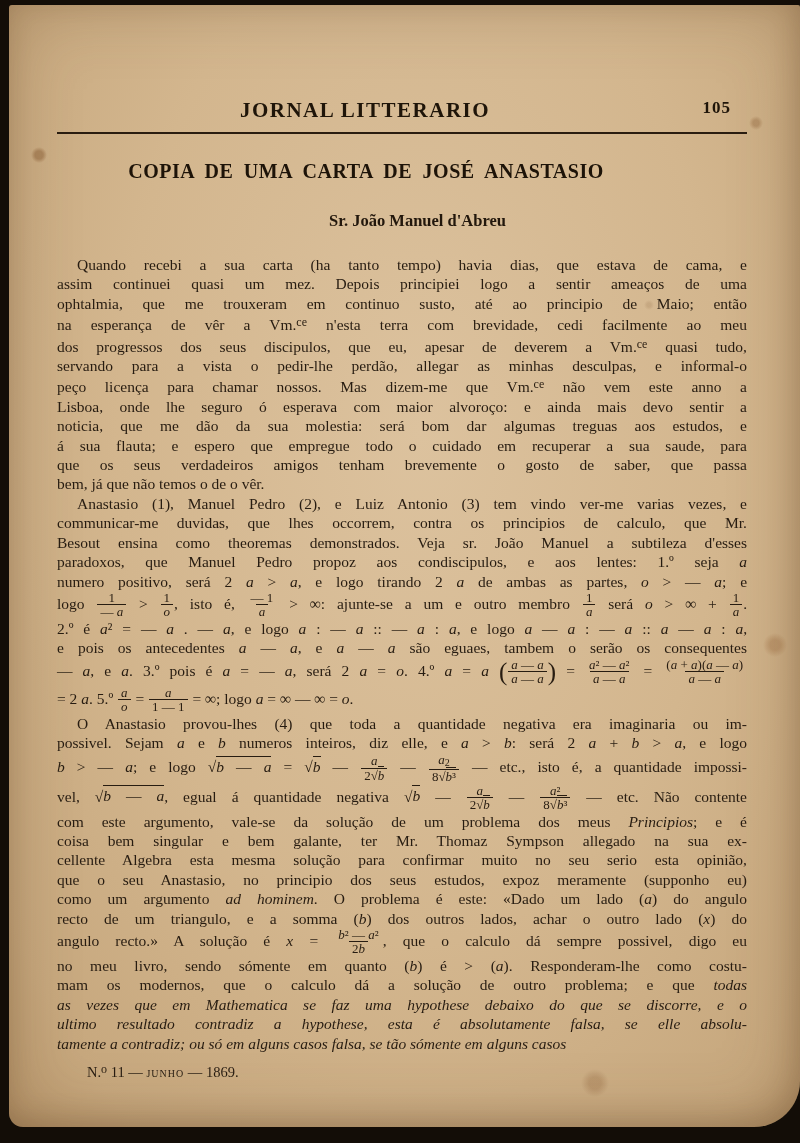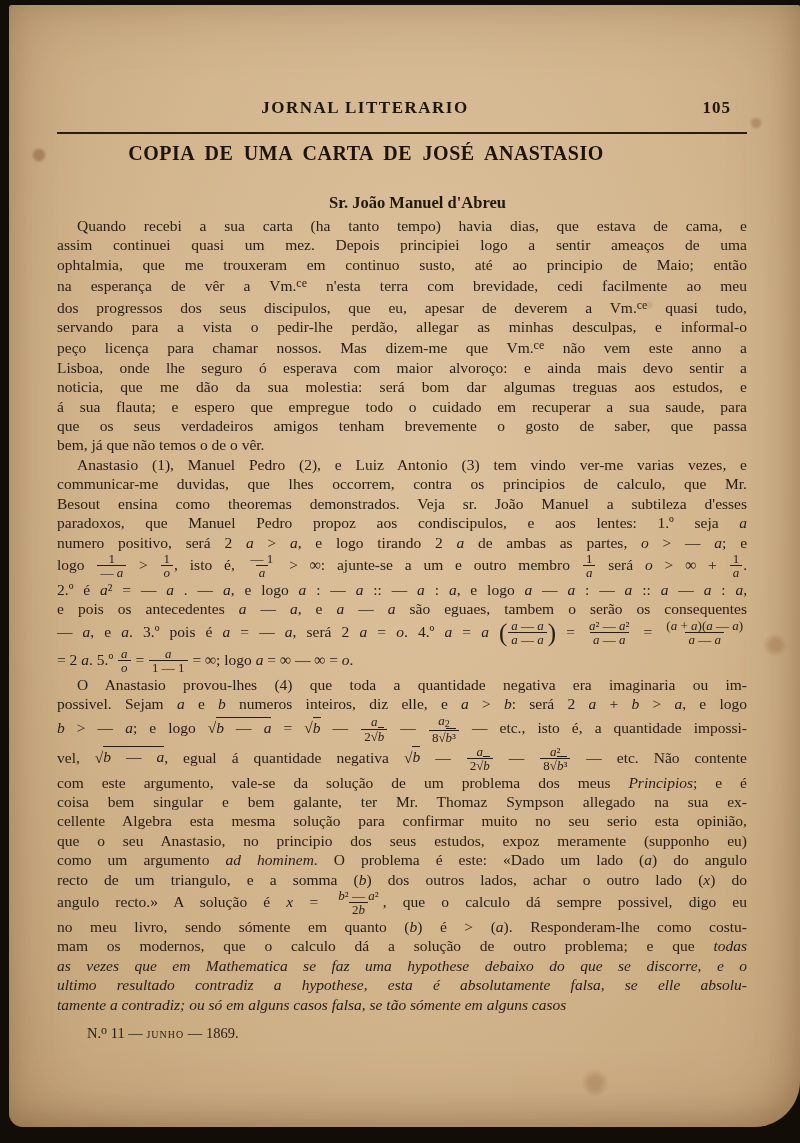--- a/index.html
+++ b/index.html
@@ -18,31 +18,31 @@
       radial-gradient(circle at 210px 520px, rgba(110,70,35,.12) 0 2px, rgba(110,70,35,0) 5px),
       radial-gradient(circle at 640px 300px, rgba(110,70,35,.14) 0 2px, rgba(110,70,35,0) 5px),
       radial-gradient(ellipse at 52% 38%, #dcc29e 0%, #d3b68e 52%, #c7a87e 86%, #bd9c71 100%);
     border-radius:3px 2px 46px 14px;
     box-shadow: inset 0 0 70px rgba(92,60,28,.28), inset -4px -8px 26px rgba(80,50,22,.22);
   }
   .col{position:absolute;left:48px;top:0;width:690px;color:#261b11;}
   .hdr{position:relative;margin-top:93px;height:21px;}
   .jt{
     position:absolute;left:0;right:74px;text-align:center;
-    font-weight:bold;font-size:17px;letter-spacing:1.5px;color:#1f1509;
+    font-weight:bold;font-size:21px;letter-spacing:1.5px;color:#1f1509;
   }
   .pn{position:absolute;right:16px;top:0;font-weight:bold;font-size:17px;letter-spacing:1px;color:#1f1509;}
   .rule{margin-top:13px;border-top:2px solid #2a1d10;width:100%;}
   .title{
-    margin-top:8px;padding-right:72px;text-align:center;
+    margin-top:26px;padding-right:72px;text-align:center;
     font-weight:bold;font-size:20px;letter-spacing:.5px;word-spacing:5px;color:#1d1308;
     transform:scaleY(1.04);
   }
   .sal{margin-top:28px;padding-left:272px;font-weight:bold;font-size:16.5px;color:#22170c;}
-  .body{margin-top:3px;font-size:15.5px;line-height:19.4px;color:#271c11;}
+  .body{margin-top:24px;font-size:15.5px;line-height:19.4px;color:#271c11;}
   .line{text-align:justify;}
   .line.j{text-align-last:justify;}
   .line.in{text-indent:20px;}
   .line.it{font-style:italic;}
   i{font-style:italic;}
   sup{font-size:12px;vertical-align:4px;letter-spacing:0;}
   sub{font-size:10px;vertical-align:-2px;}
   .f{
     display:inline-flex;flex-direction:column;align-items:center;
     vertical-align:middle;font-size:13px;line-height:13.5px;margin:0 1px;

